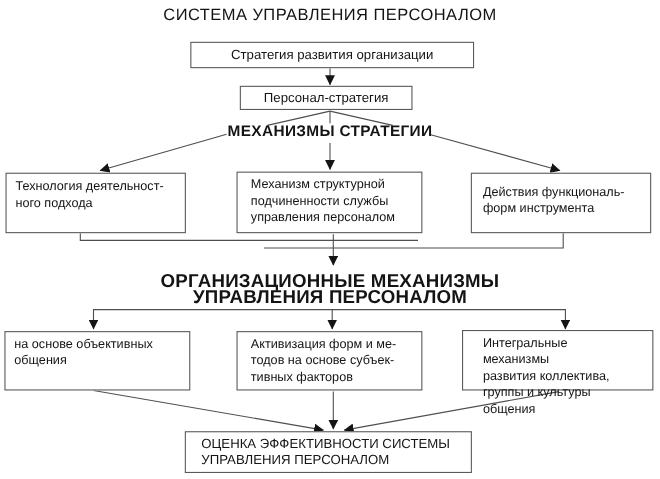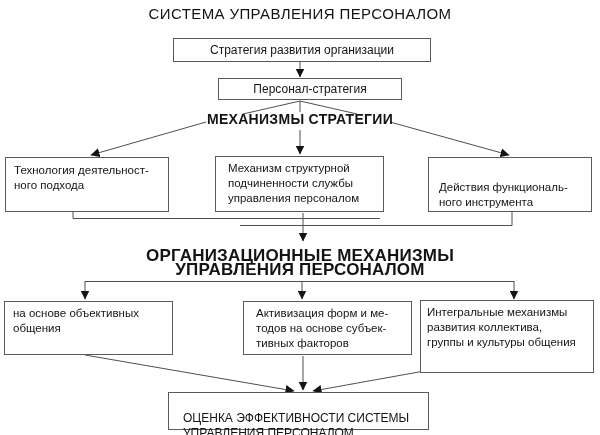--- a/index.html
+++ b/index.html
@@ -16,28 +16,28 @@
     position:absolute;left:0;width:600px;text-align:center;font-weight:bold;z-index:2;
   }
   .h1{top:111px;font-size:14px;letter-spacing:.3px;background:transparent;}
   .h2{top:249px;font-size:17px;line-height:13.5px;letter-spacing:.2px;}
   .box{
     position:absolute;box-sizing:border-box;border:1px solid #5a5a5a;background:#ffffff;
     font-size:11.5px;line-height:15px;z-index:1;
   }
   .ctr{display:flex;align-items:center;justify-content:center;text-align:center;font-size:12px;}
   .box-a{left:173px;top:38px;width:258px;height:24px;}
-  .box-b{left:218px;top:78px;width:184px;height:22px;}
+  .box-b{left:218px;top:78px;width:157px;height:22px;}
   .r1l{left:5px;top:157px;width:164px;height:55px;padding:5px 8px;}
   .r1m{left:215px;top:156px;width:169px;height:56px;padding:4px 12px;}
-  .r1r{left:428px;top:157px;width:164px;height:55px;padding:22px 10px;}
+  .r1r{left:428px;top:157px;width:164px;height:55px;padding:10px 10px;}
   .r2l{left:4px;top:301px;width:169px;height:54px;padding:4px 8px;}
-  .r2m{left:215px;top:301px;width:169px;height:54px;padding:4px 12px;margin-left:28px;}
-  .r2r{left:420px;top:300px;width:174px;height:73px;padding:4px 6px;}
-  .box-eval{left:168px;top:392px;width:261px;height:38px;padding:18px 14px;font-size:12px;line-height:15px;}
+  .r2m{left:215px;top:301px;width:169px;height:54px;padding:4px 12px;}
+  .r2r{left:420px;top:300px;width:174px;height:55px;padding:4px 18px;}
+  .box-eval{left:168px;top:392px;width:261px;height:38px;padding:3px 14px;font-size:12px;line-height:15px;}
 </style>
 </head>
 <body>
 
 <div class="stage">
 
   <svg class="conn" width="600" height="435" viewBox="0 0 600 435">
     <defs>
       <marker id="arr" markerWidth="10" markerHeight="9" refX="8.5" refY="4.5" orient="auto" markerUnits="userSpaceOnUse">
         <path d="M0,0 L9,4.5 L0,9 Z" fill="#141414"></path>
@@ -87,21 +87,21 @@
   </div>
 
   <div class="box r1m">
     <div>Механизм структурной</div>
     <div>подчиненности службы</div>
     <div>управления персоналом</div>
   </div>
 
   <div class="box r1r">
     <div>Действия функциональ-</div>
-    <div>ного инструмента</div>
+    <div>форм инструмента</div>
   </div>
 
   <div class="heading h2">
     <div>ОРГАНИЗАЦИОННЫЕ МЕХАНИЗМЫ</div>
     <div>УПРАВЛЕНИЯ ПЕРСОНАЛОМ</div>
   </div>
 
   <div class="box r2l">
     <div>на основе объективных</div>
     <div>общения</div>

